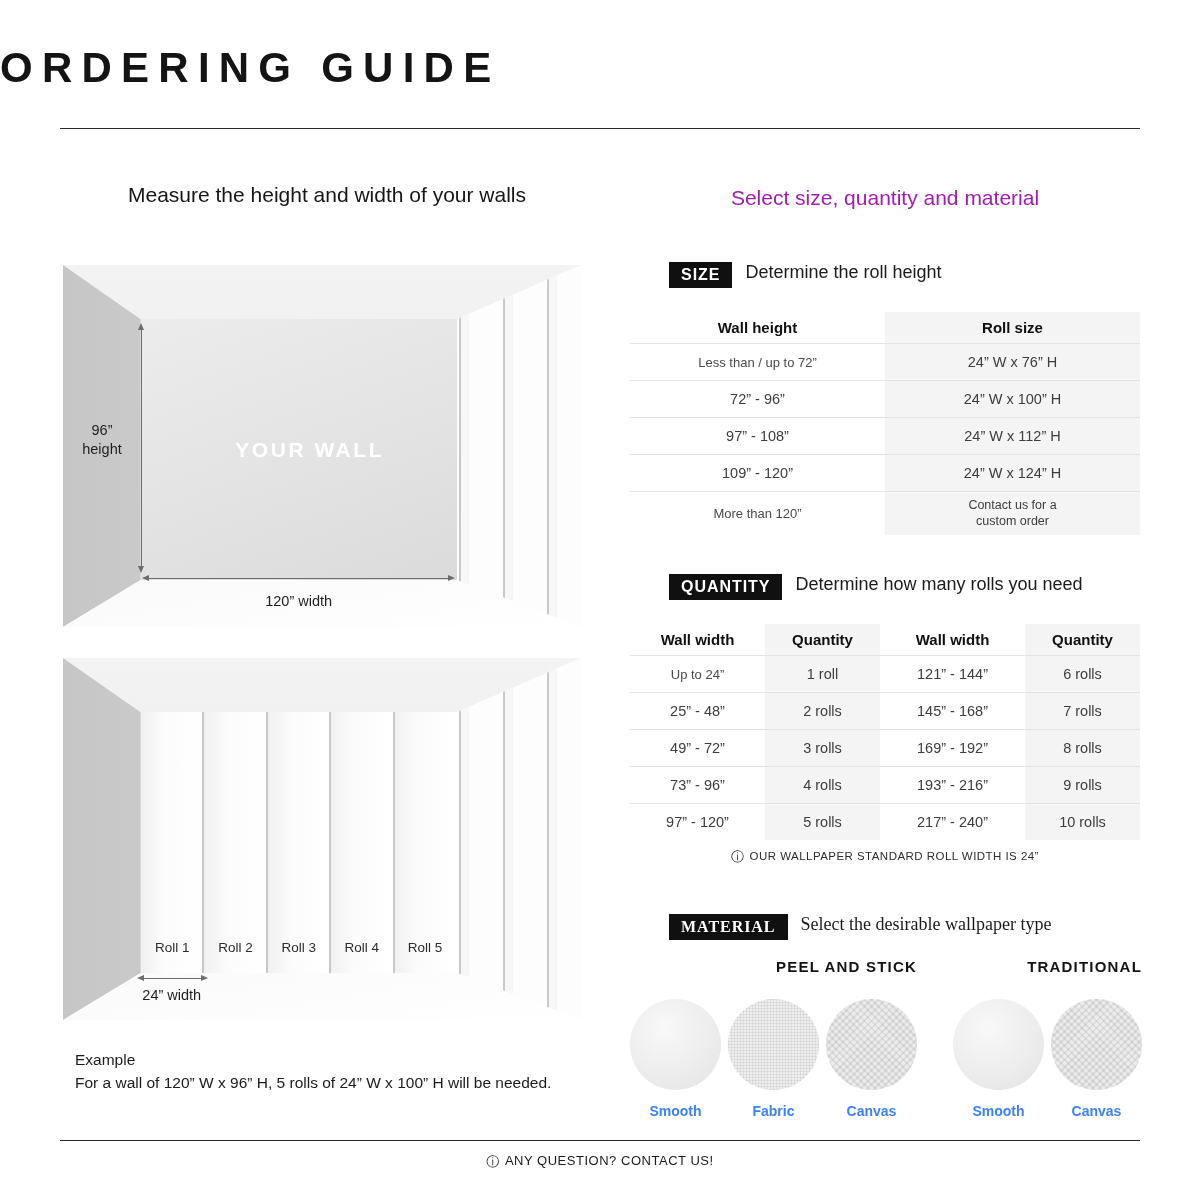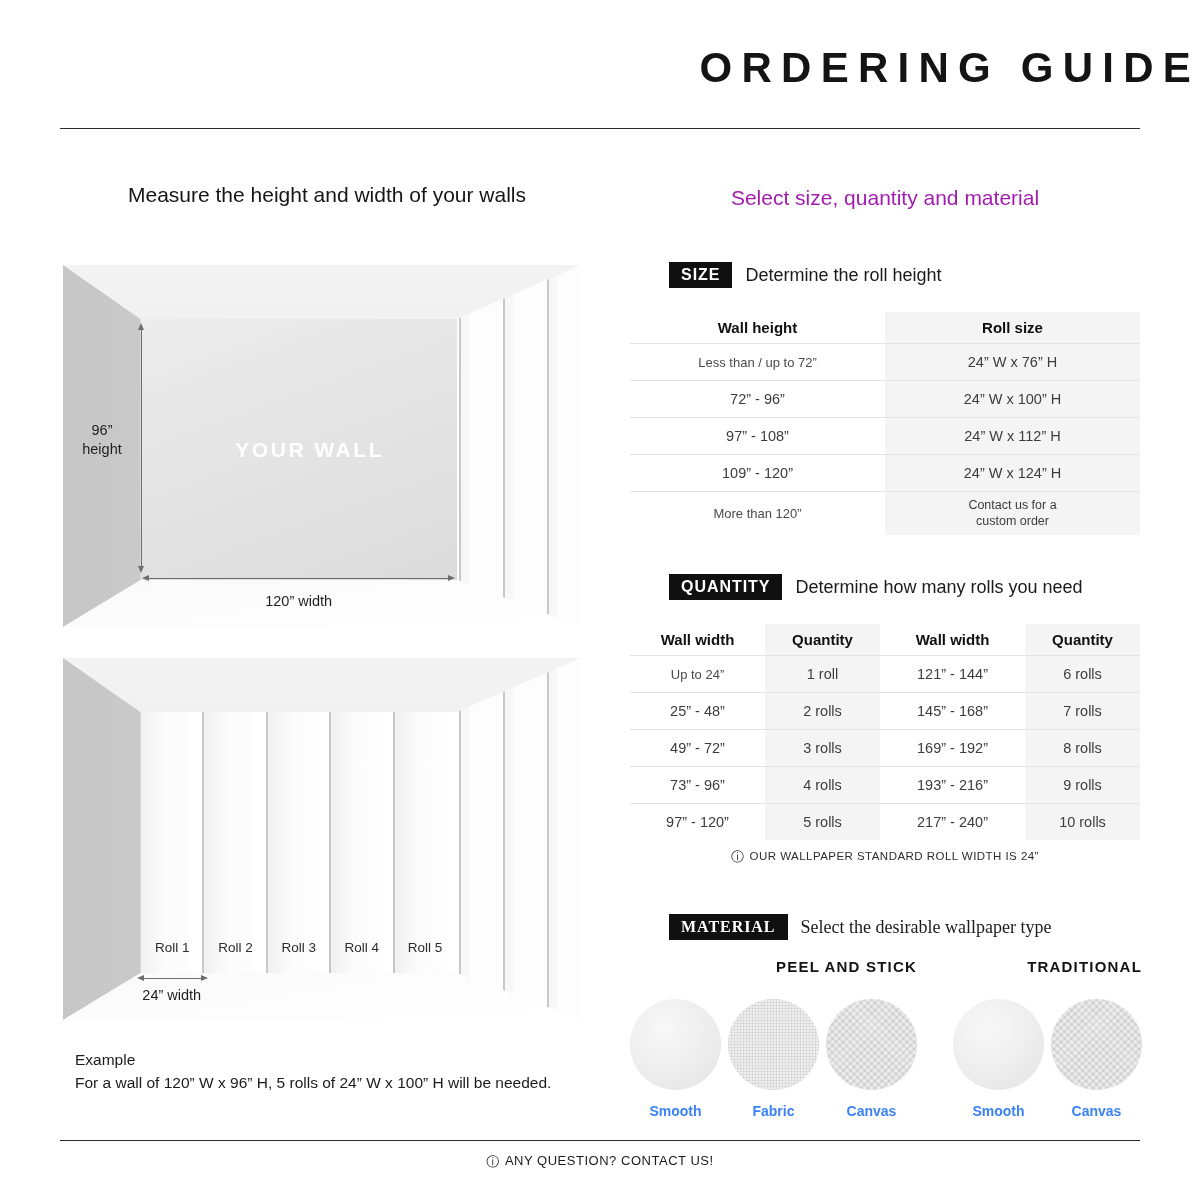--- a/index.html
+++ b/index.html
@@ -1,21 +1,21 @@
 <!DOCTYPE html>
 <html><head>
 <meta charset="utf-8">
 <style>
   * { box-sizing: border-box; }
   html,body { margin:0; padding:0; background:#ffffff; }
   body { font-family:"Liberation Sans","DejaVu Sans",sans-serif; color:#1a1a1a; }
   .page { position:relative; width:1200px; height:1200px; margin:0 auto; background:#ffffff; overflow:hidden; }
 
   
-  .page-title { position:absolute; top:44px; left:0; width:100%; text-align:right;
+  .page-title { position:absolute; top:44px; left:0; width:100%; text-align:left;
     font-size:42px; font-weight:600; letter-spacing:0.22em; color:#141414; }
   .title-rule { position:absolute; top:128px; left:60px; width:1080px; height:1px; background:#2b2b2b; }
 
   
   .left-heading { position:absolute; top:180px; left:60px; width:534px; text-align:center;
     font-size:21px; line-height:1.45; font-weight:500; color:#161616; }
   .right-heading { position:absolute; top:186px; left:630px; width:510px; text-align:center;
     font-size:21px; font-weight:500; color:#a21caf; }
 
   
@@ -56,21 +56,21 @@
     display:flex; gap:2px; background:#c8c8c8; }
   .roll-panel { flex:1; background:linear-gradient(90deg,#f0f0f0 0%,#fbfbfb 35%,#ffffff 100%); }
   .roll-labels { position:absolute; left:15%; top:78%; width:61%; display:flex; }
   .roll-labels span { flex:1; text-align:center; font-size:13.5px; color:#2c2c2c; }
 
   
   .example { position:absolute; left:75px; top:1048px; width:480px; font-size:15.5px;
     line-height:1.5; color:#1c1c1c; }
 
   
-  .section-head { position:absolute; left:630px; display:flex; align-items:center; gap:13px;padding-left:39px; }
+  .section-head { position:absolute; left:630px; display:flex; gap:13px;padding-left:39px; }
   .head-size { top:262px; } .head-qty { top:574px; } .head-mat { top:914px;font-family:Liberation Serif, serif; }
   .badge { background:#101010; color:#ffffff; font-weight:700; font-size:16px;
     letter-spacing:0.06em; padding:4px 12px; }
   .section-sub { font-size:18px; color:#1b1b1b; }
 
   .tbl { position:absolute; left:630px; width:510px; }
   .size-tbl { top:312px; } .qty-tbl { top:624px; }
   .trow { display:grid; border-bottom:1px solid #e3e3e3; }
   .size-tbl .trow { grid-template-columns:1fr 1fr; }
   .qty-tbl .trow { grid-template-columns:135px 115px 145px 115px; }

